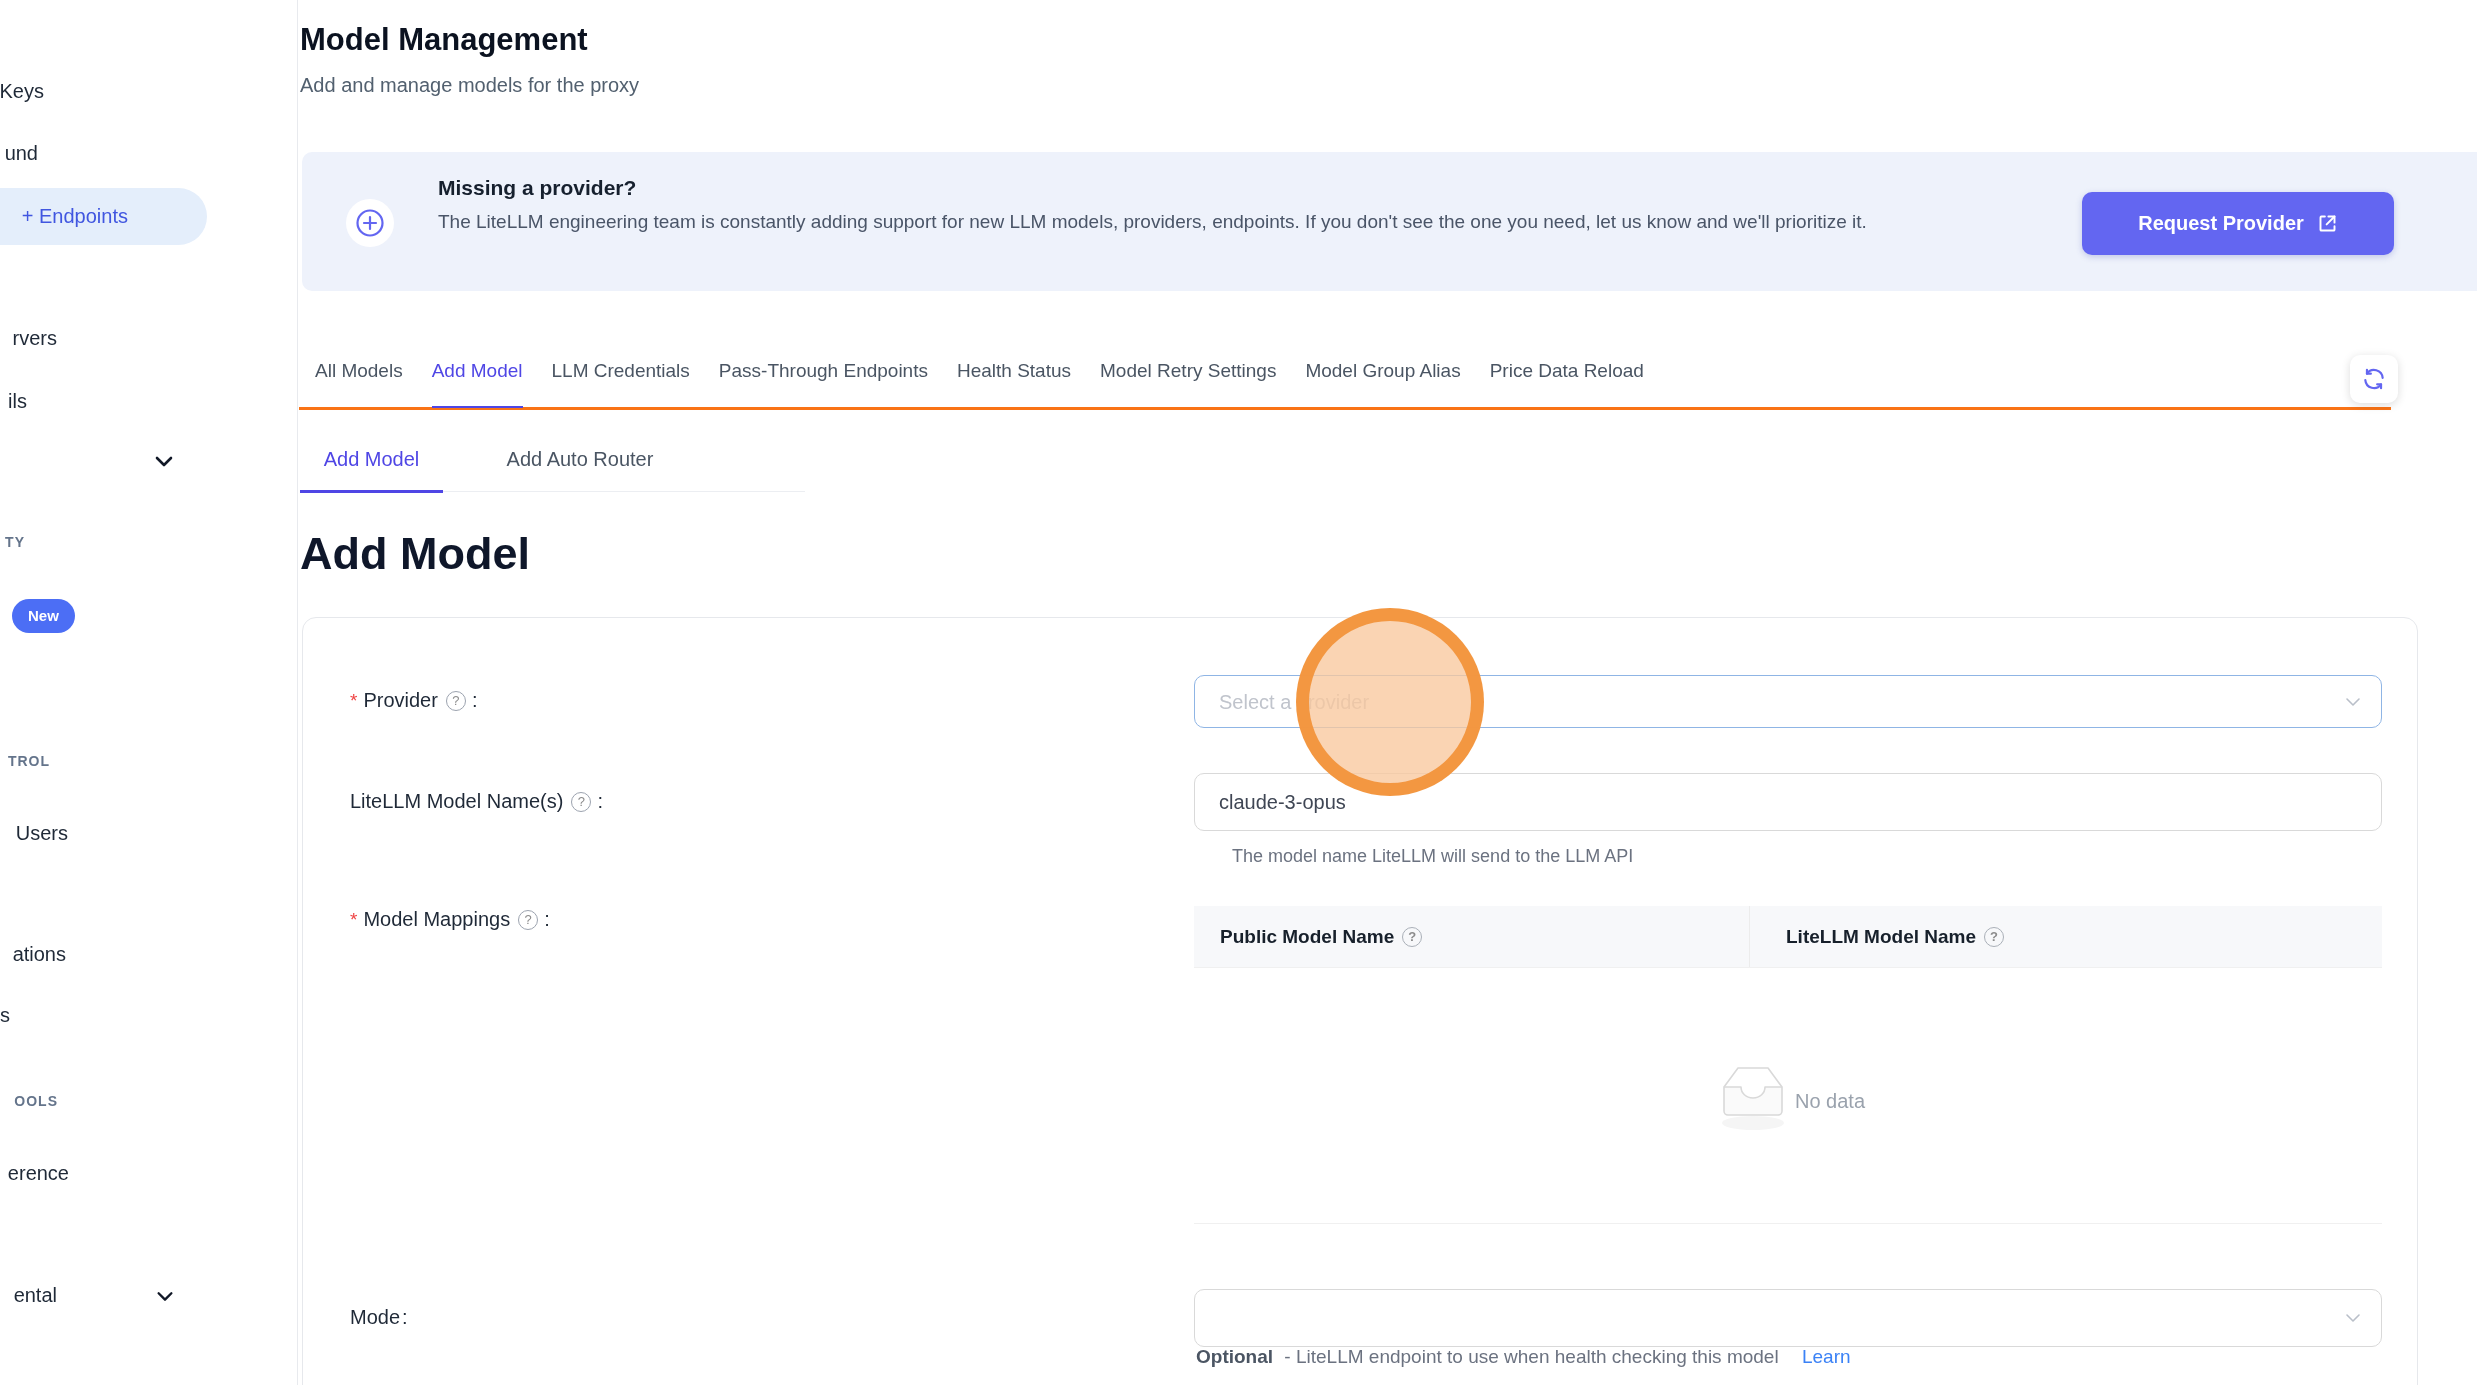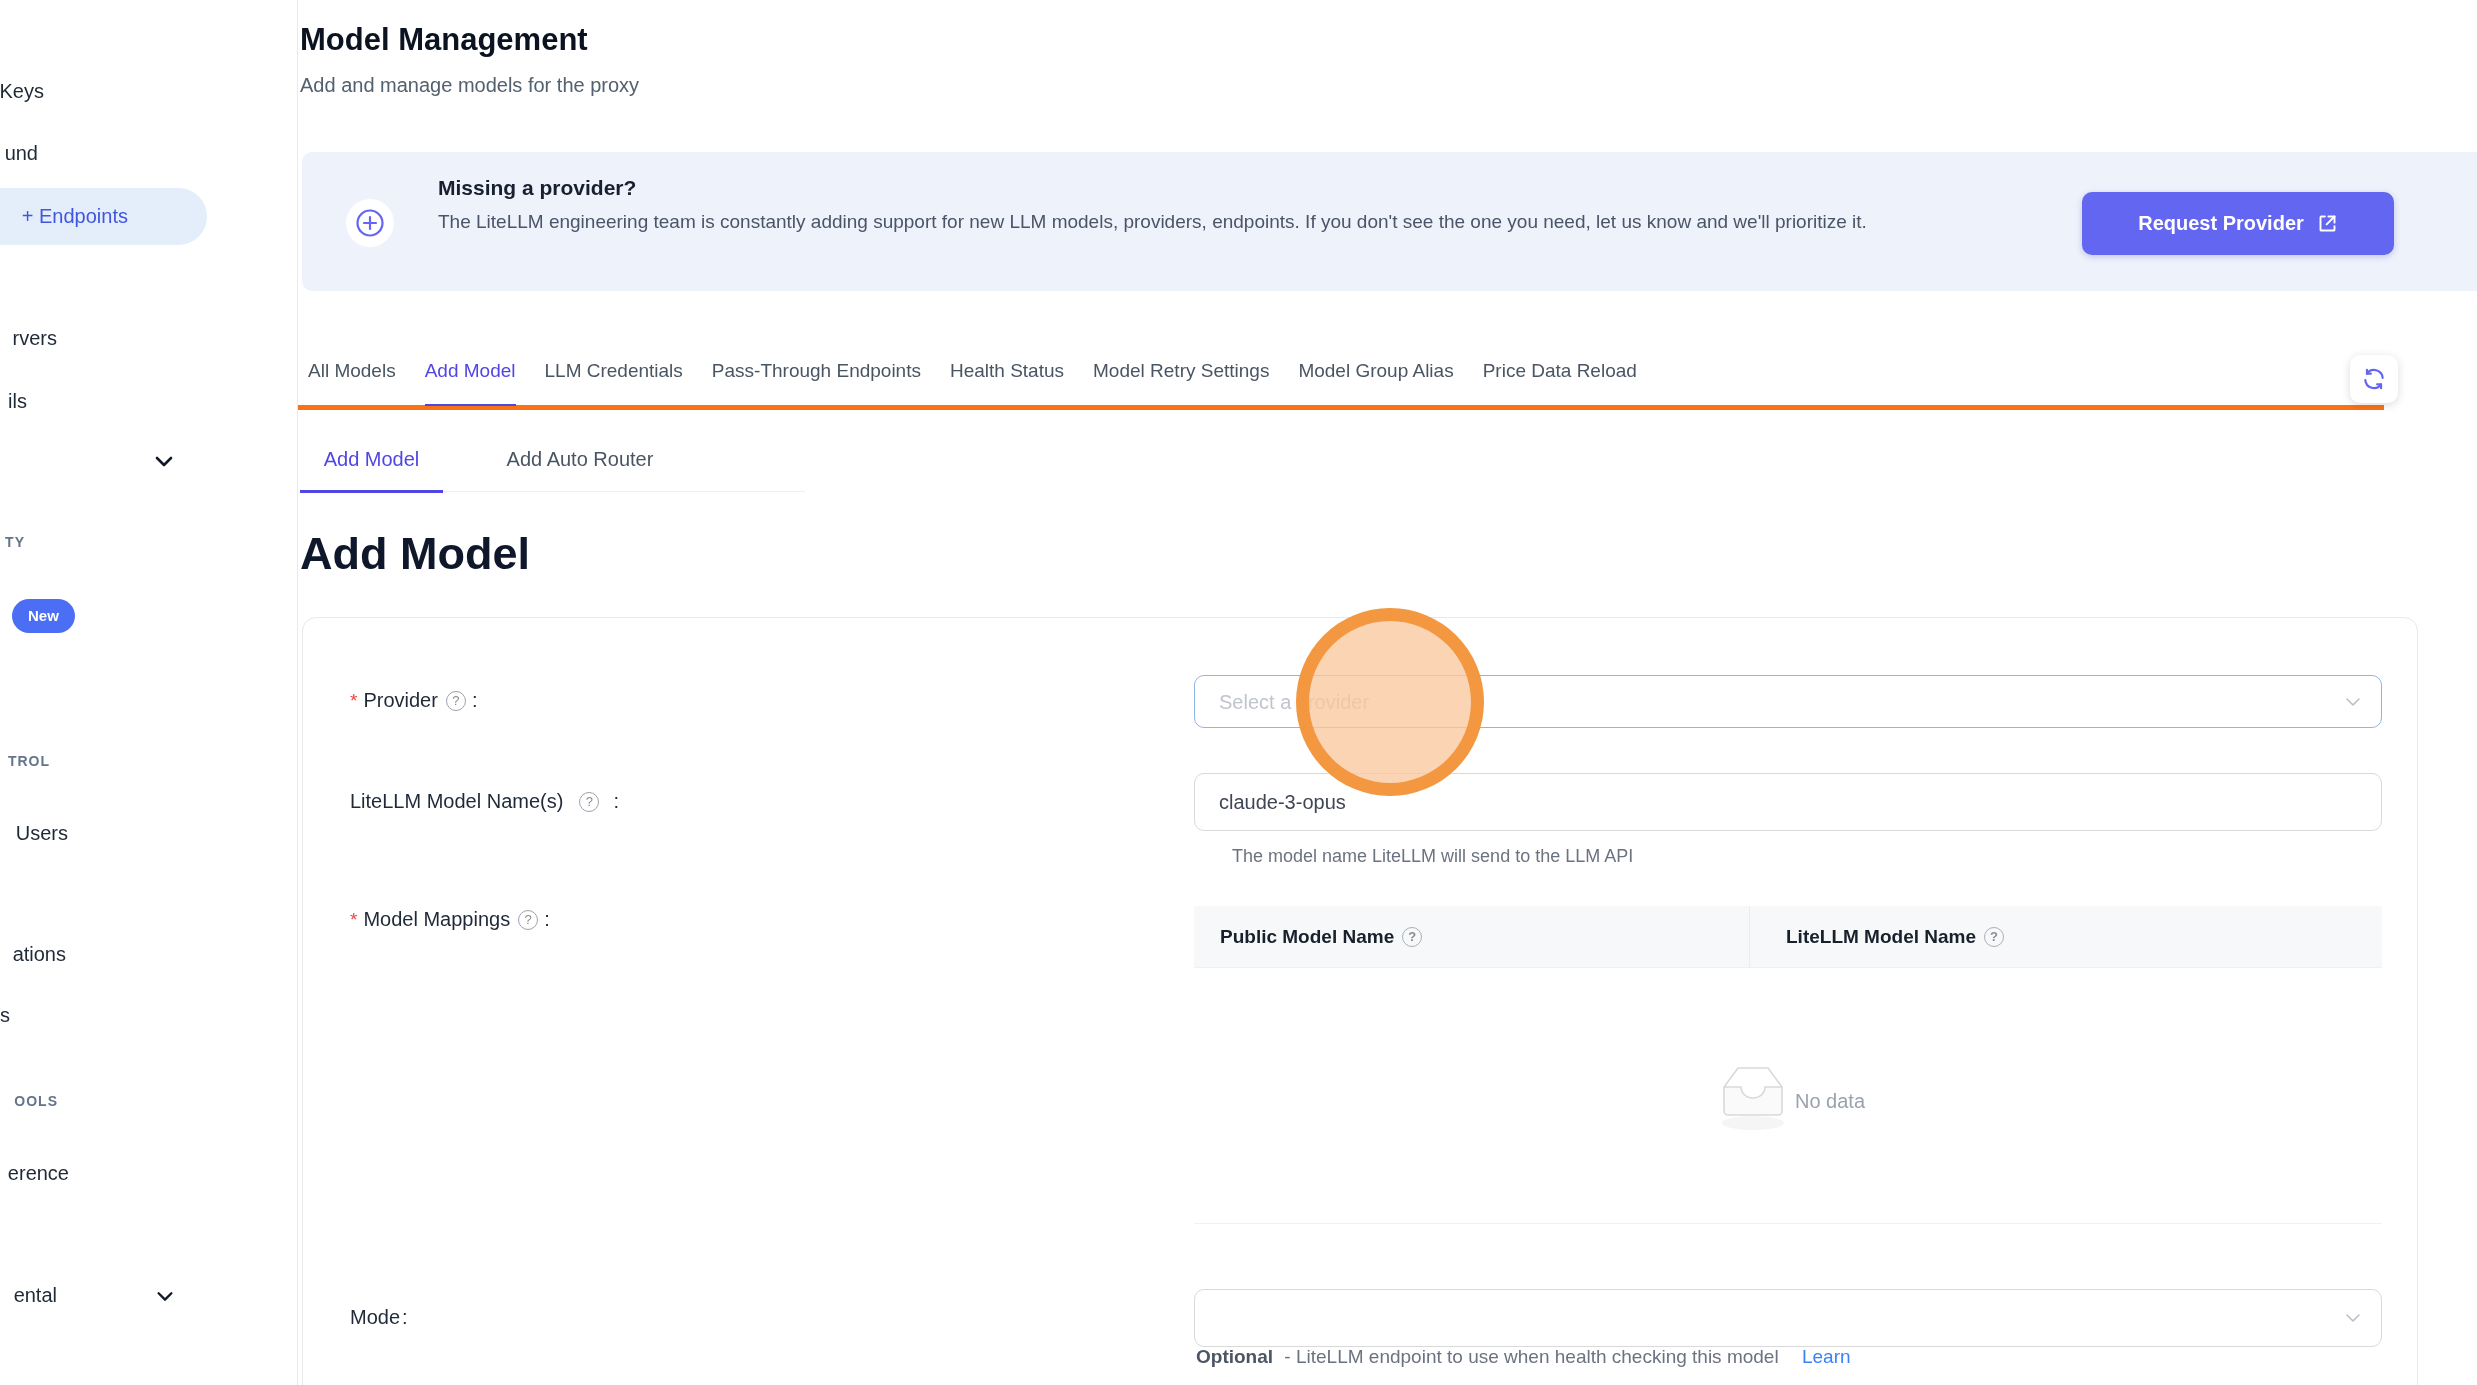--- a/index.html
+++ b/index.html
@@ -47,22 +47,22 @@
     background:#fff; border-radius:50%; display:flex; align-items:center; justify-content:center; }
   .banner-title { position:absolute; left:136px; top:24px; font-size:21px; font-weight:700; color:#16202e; }
   .banner-body { position:absolute; left:136px; top:56px; width:1630px; font-size:19px;
     line-height:28px; color:#4a5568; }
   .req-btn { position:absolute; left:1780px; top:40px; width:312px; height:63px;
     background:#6366f1; border:none; border-radius:10px; color:#fff; font-size:20px; font-weight:700;
     font-family:inherit; display:flex; align-items:center; justify-content:center; gap:13px;
     cursor:pointer; box-shadow:0 2px 6px rgba(60,70,180,.25); }
 
   
-  .tabs { position:absolute; left:292px; top:360px; width:2092px; height:50px;
-    border-bottom:5px solid #f97316; display:flex; gap:29px; padding-left:16px; }
+  .tabs { position:absolute; left:299px; top:360px; width:2092px; height:50px;
+    border-bottom:3px solid #f97316; display:flex; gap:29px; padding-left:16px; }
   .tab { font-size:19px; color:#4a5563; padding-bottom:19px; cursor:pointer; white-space:nowrap; }
   .tab.active { color:#4f46e5; border-bottom:2px solid #4f46e5; margin-bottom:-1px; }
   .refresh-btn { position:absolute; left:2350px; top:355px; width:48px; height:48px;
     background:#fff; border:none; border-radius:10px; cursor:pointer;
     box-shadow:0 2px 10px rgba(0,0,0,.14); display:flex; align-items:center; justify-content:center; }
 
   
   .subtabs { position:absolute; left:300px; top:440px; width:505px; height:52px;
     border-bottom:1px solid #eceef2; display:flex; gap:22px; }
   .subtab { font-size:20px; color:#4a5563; display:flex; align-items:flex-start;
@@ -75,21 +75,21 @@
   .form-heading { position:absolute; left:300px; top:528px; font-size:45px; font-weight:700; color:#0f172a; }
   .card { position:absolute; left:302px; top:617px; width:2116px; height:790px;
     border:1px solid #e6e8ec; border-radius:14px; background:#fff; }
   .f-label { position:absolute; font-size:20px; color:#1f2937; display:flex; align-items:center; }
   .req { color:#ef4444; font-size:19px; margin-right:6px; }
   .qicon { width:20px; height:20px; border:1.5px solid #9ca3af; border-radius:50%;
     color:#8c8c8c; font-size:13px; display:inline-flex; align-items:center; justify-content:center;
     margin:0 4px 0 8px; cursor:help; }
   .colon { margin-left:2px; color:#1f2937; }
   .lbl-provider { left:47px; top:71px; }
-  .lbl-model    { left:47px; top:172px;gap:8px; }
+  .lbl-model    { left:47px; top:172px; }
   .lbl-map      { left:47px; top:290px; }
   .lbl-mode     { left:47px; top:688px; }
 
   .sel { position:absolute; left:891px; width:1188px; background:#fff; border-radius:10px; cursor:pointer; }
   .sel-provider { top:57px; height:53px; border:1px solid #8fb5e5; }
   .sel-mode     { top:671px; height:58px; border:1px solid #d9d9d9; }
   .sel .ph { position:absolute; left:24px; top:50%; transform:translateY(-50%);
     font-size:20px; color:#c0c4cc; }
   .sel .chev { position:absolute; right:20px; top:50%; transform:translateY(-50%); }
 

